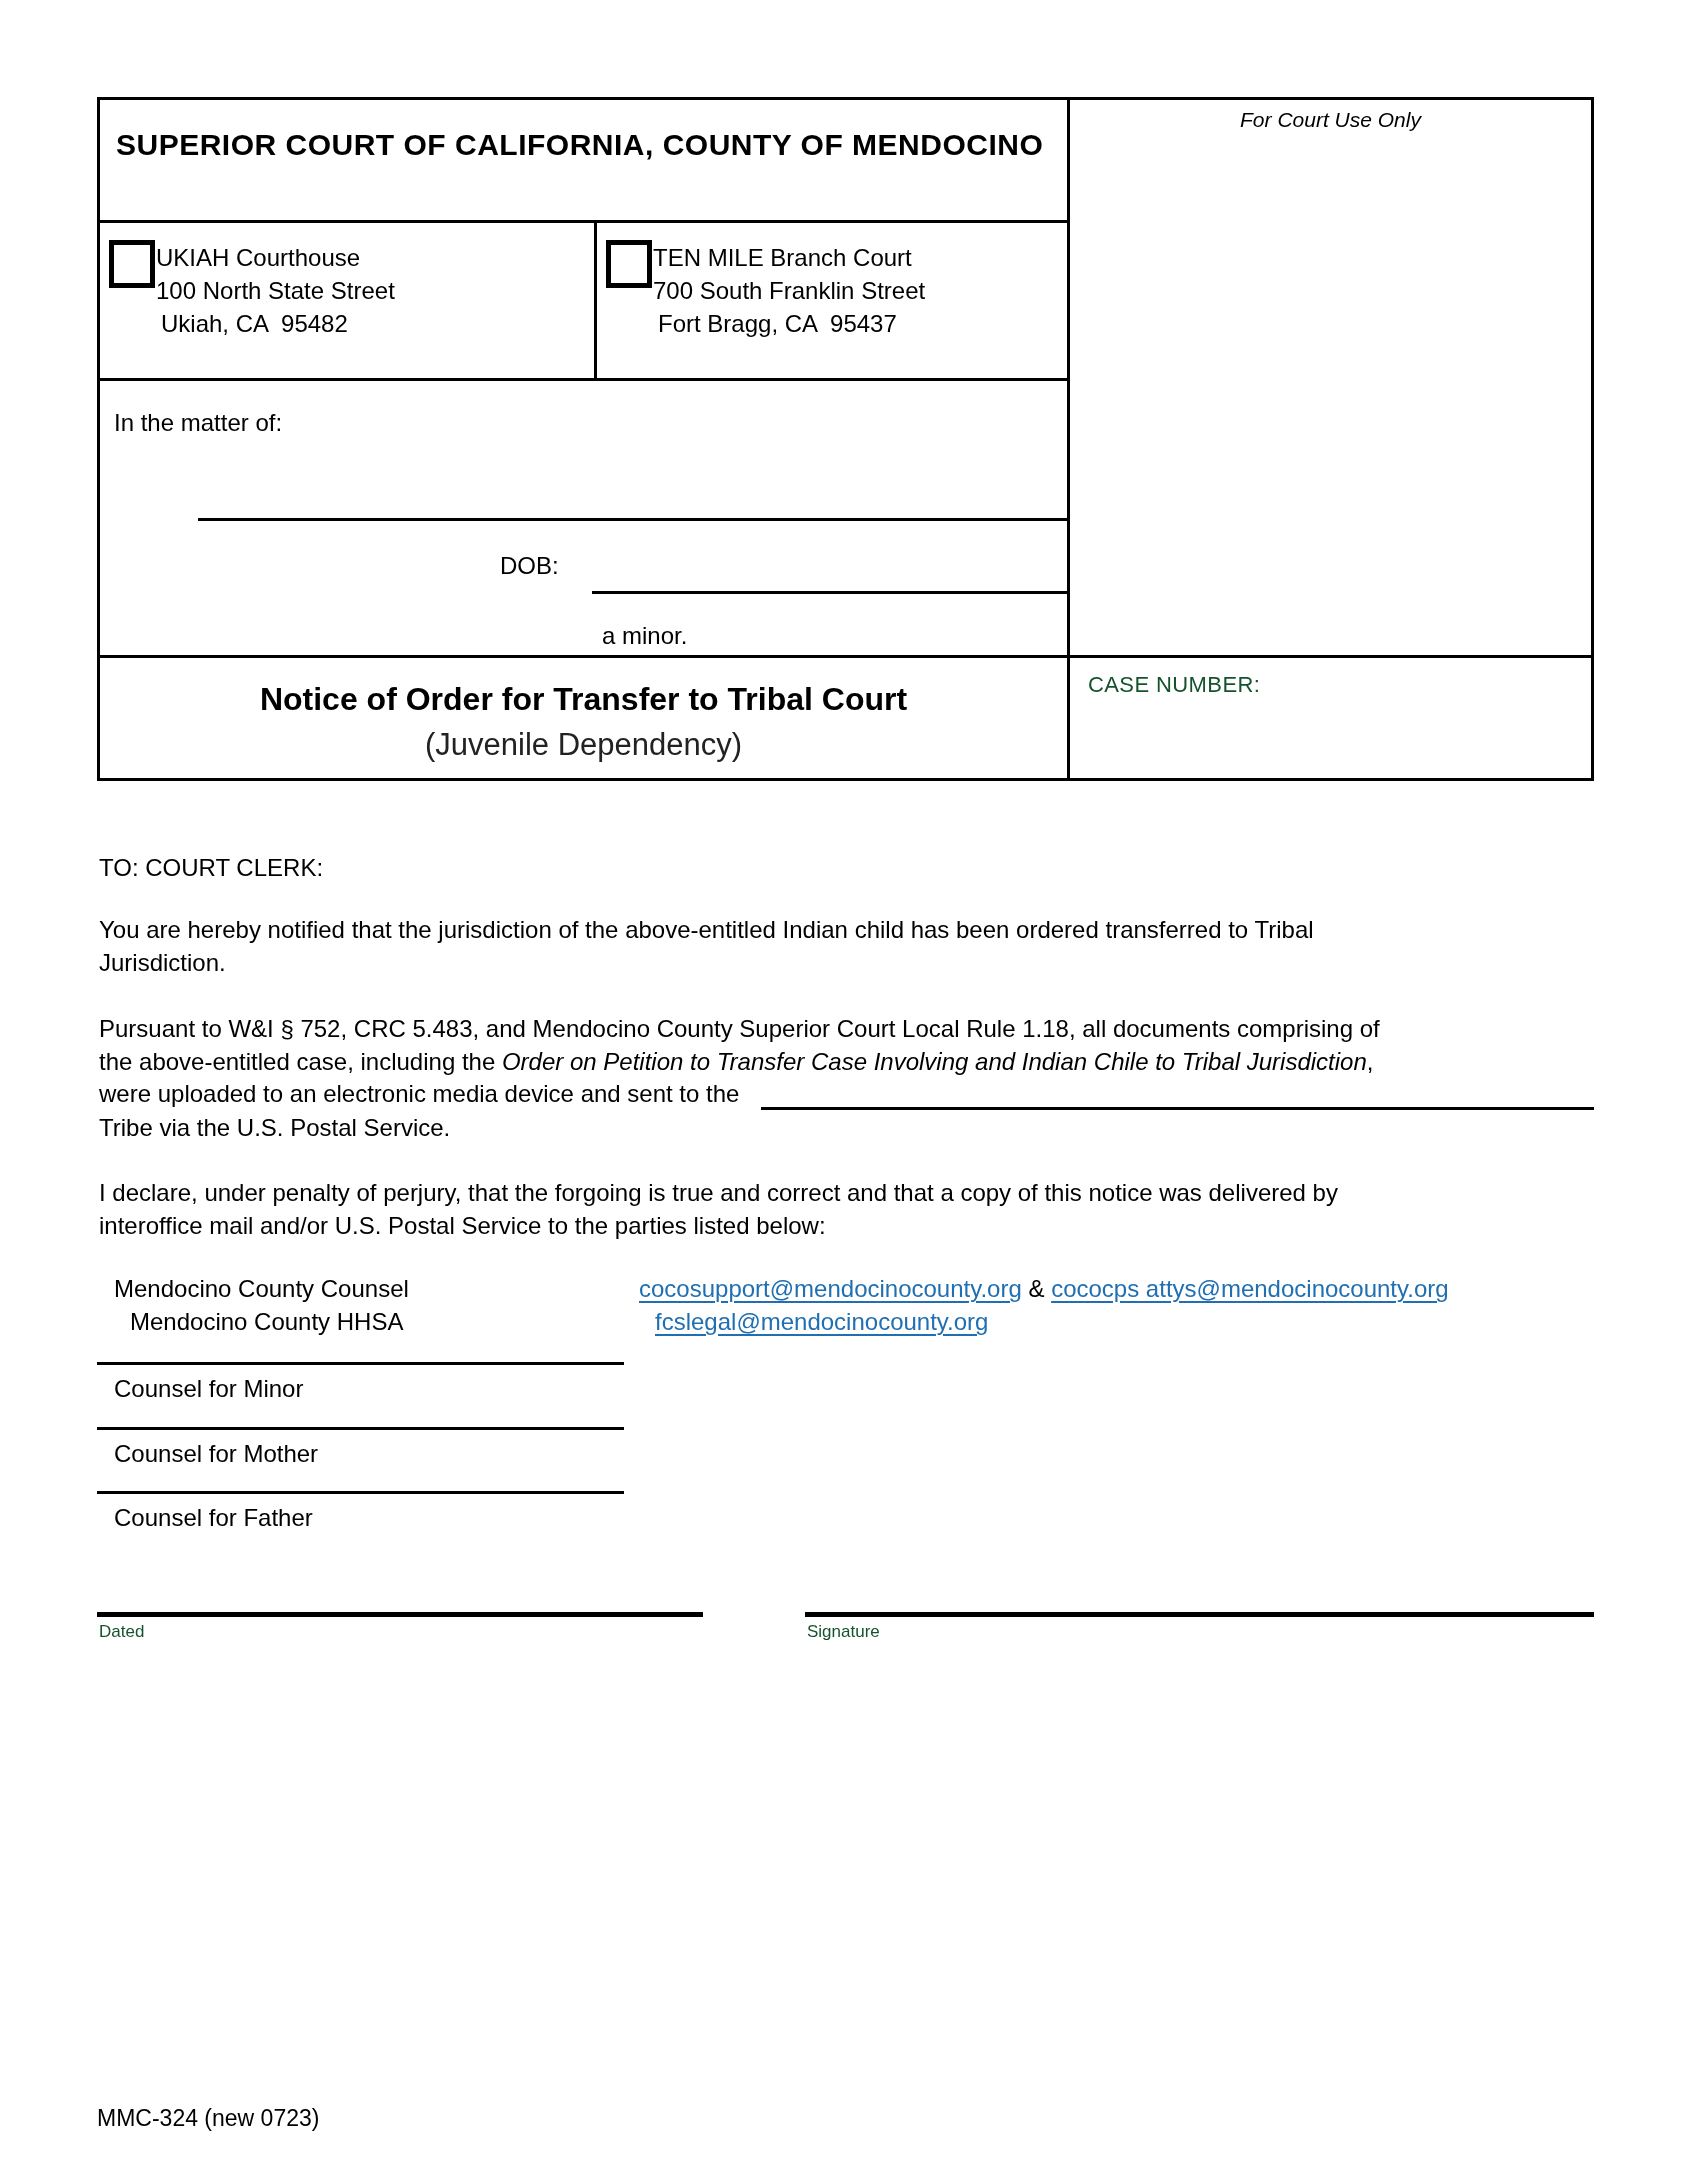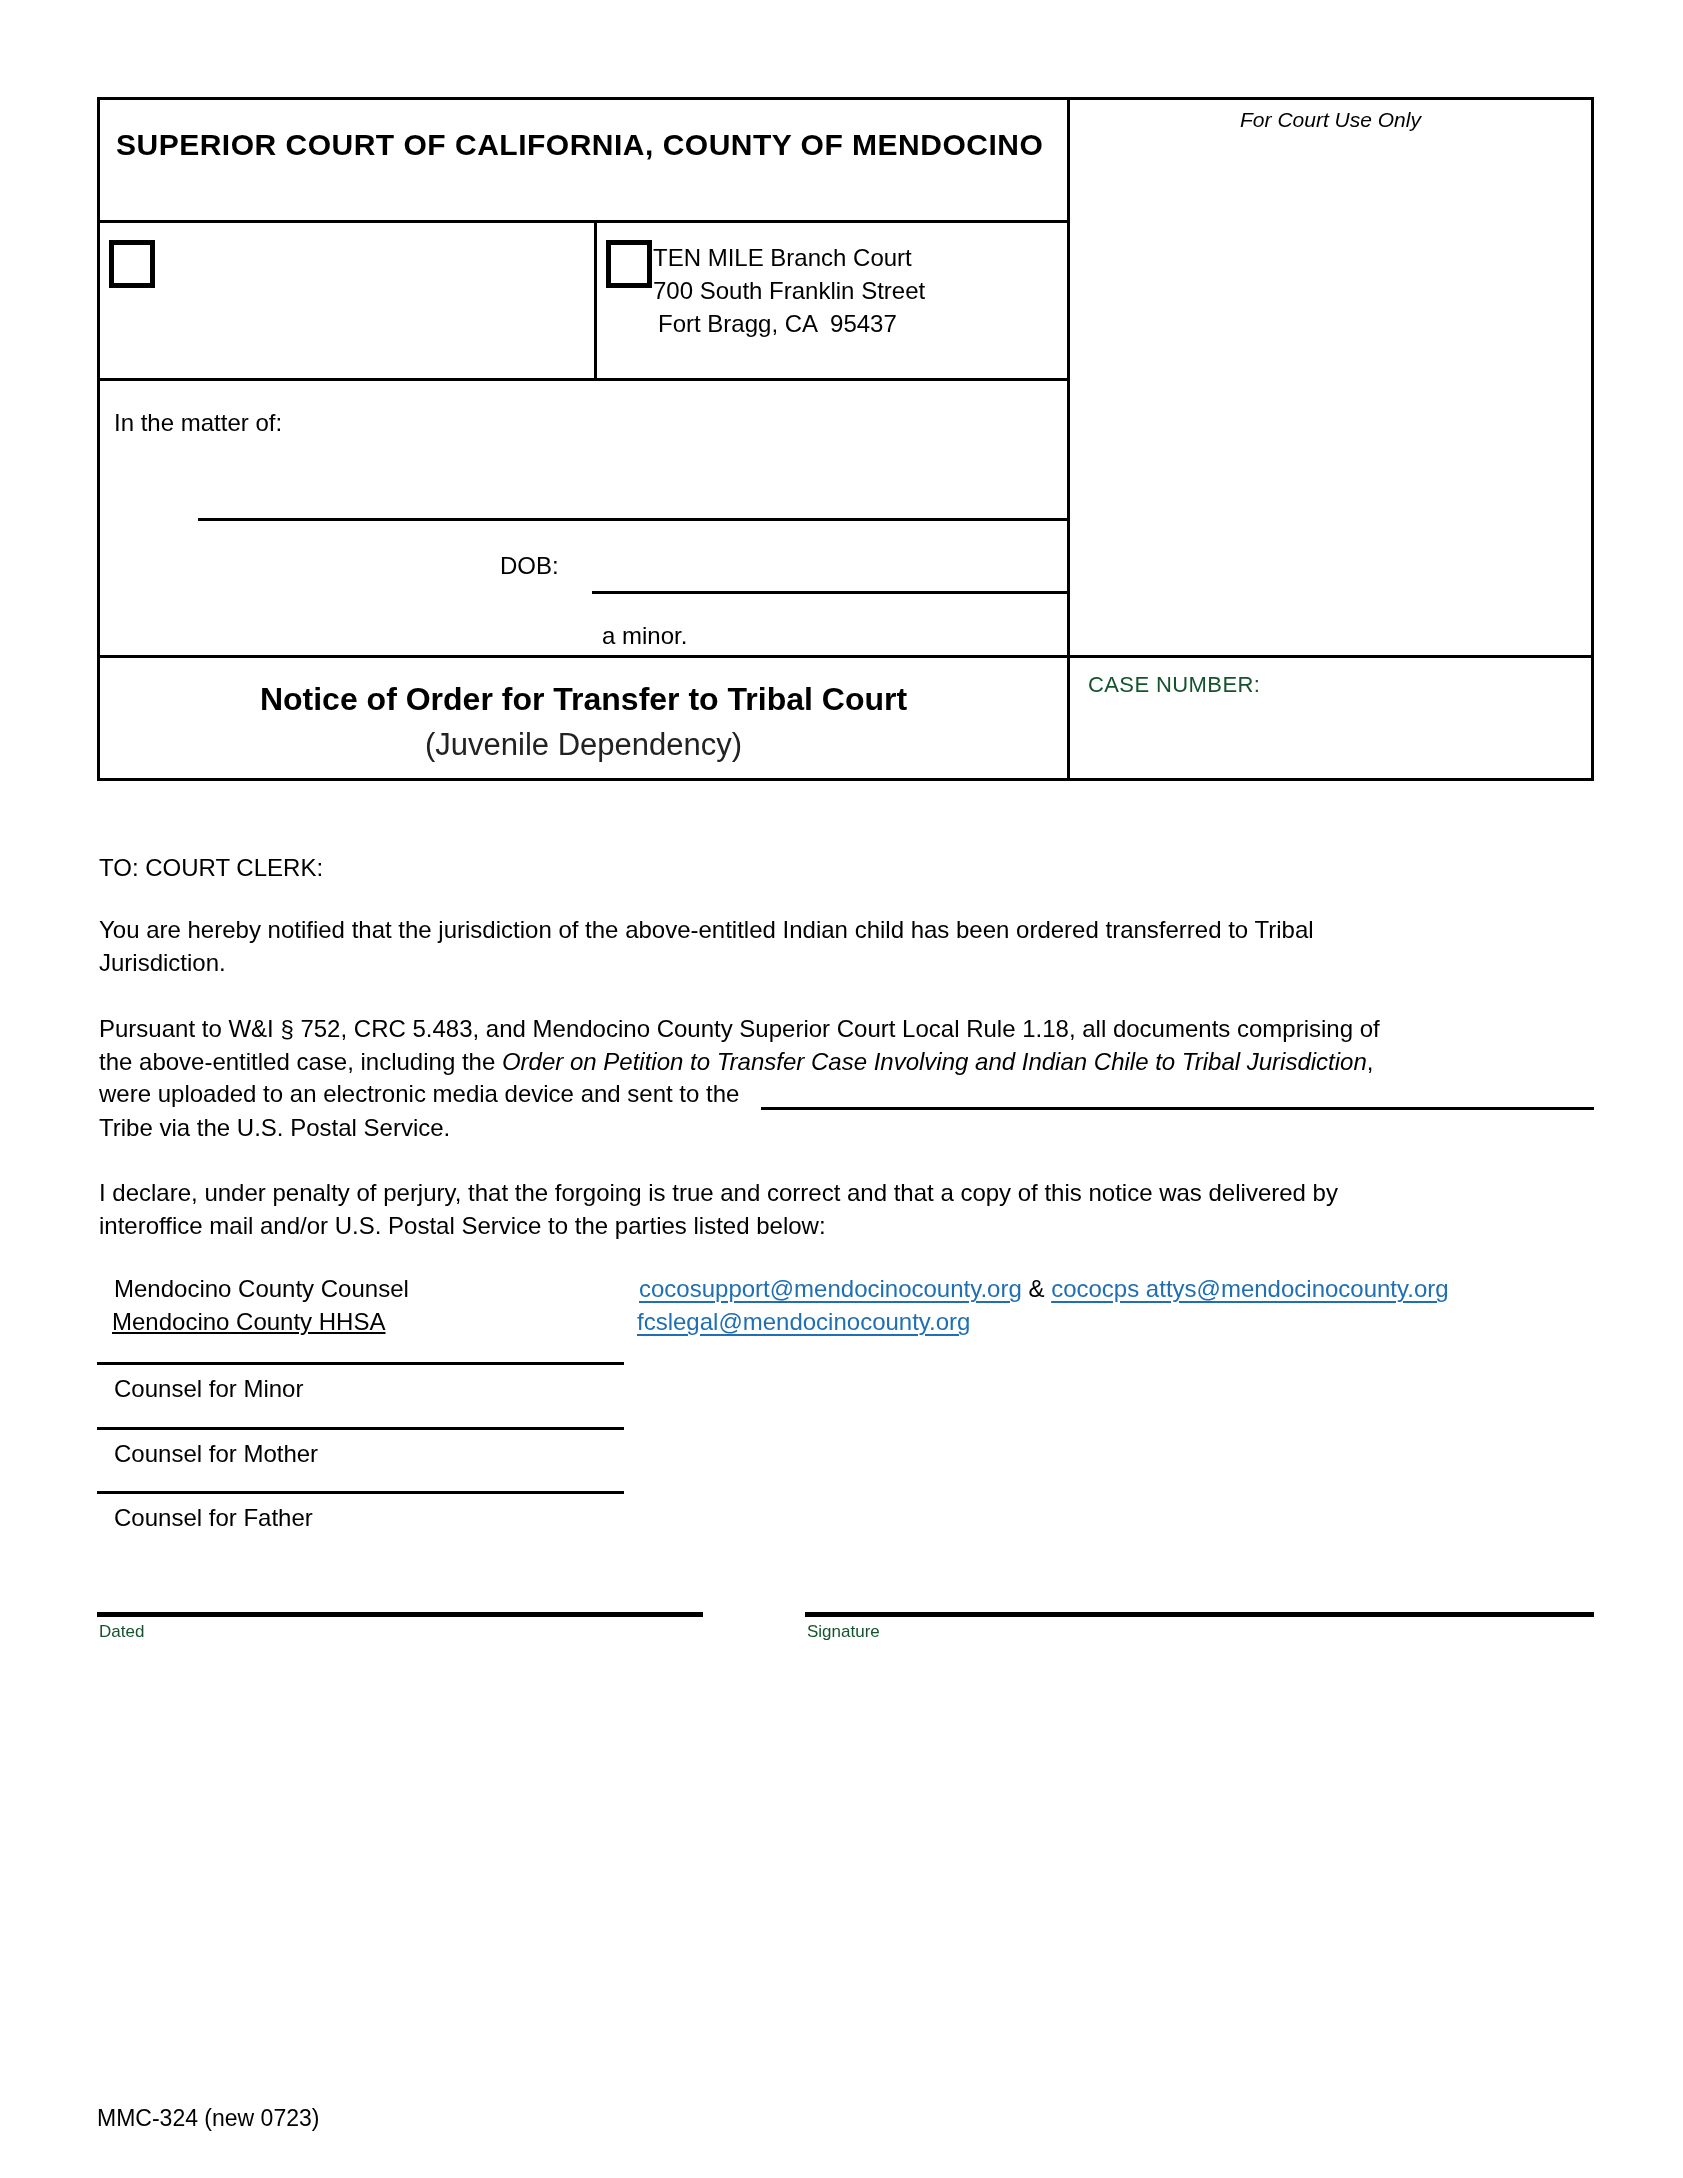--- a/index.html
+++ b/index.html
@@ -57,20 +57,25 @@
   <div class="caption-table">
 
     <div class="row1">
       <div class="court-title">SUPERIOR COURT OF CALIFORNIA, COUNTY OF MENDOCINO</div>
     </div>
 
     <div class="row2"></div>
     <div class="cell-divider"></div>
 
     <span class="checkbox" style="left:9px; top:140px;"></span>
+    <div class="loc-text" style="left:56px; top:141px;">
+      <div>UKIAH Courthouse</div>
+      <div>100 North State Street</div>
+      <div class="keep" style="margin-left:5px;">Ukiah, CA  95482</div>
+    </div>
 
     <span class="checkbox" style="left:506px; top:140px;"></span>
     <div class="loc-text" style="left:553px; top:141px;">
       <div>TEN MILE Branch Court</div>
       <div>700 South Franklin Street</div>
       <div class="keep" style="margin-left:5px;">Fort Bragg, CA  95437</div>
     </div>
 
     <div class="row3">
       <div class="abs t24" style="left:14px; top:25px;">In the matter of:</div>
@@ -108,21 +113,21 @@
   </div>
   <div class="abs t24" style="left:99px; top:1111px;">Tribe via the U.S. Postal Service.</div>
 
   <div class="abs t24 prewrap" style="left:99px; top:1176px; width:1445px;">I declare, under penalty of perjury, that the forgoing is true and correct and that a copy of this notice was delivered by
 interoffice mail and/or U.S. Postal Service to the parties listed below:</div>
 
   <div class="party-row" style="left:114px; top:1272px; width:1475px;">
     <span>Mendocino County Counsel</span>
     <span class="party-emails"><span class="link">cocosupport@mendocinocounty.org</span><span class="keep"> &amp; </span><span class="link">cococps attys@mendocinocounty.org</span></span>
   </div>
-  <div class="party-row" style="left:112px; top:1305px; width:1475px;text-decoration:underline;">
+  <div class="party-row" style="left:130px; top:1305px; width:1475px;">
     <span>Mendocino County HHSA</span>
     <span class="party-emails"><span class="link">fcslegal@mendocinocounty.org</span></span>
   </div>
 
   <div class="hline" style="left:97px; top:1362px; width:527px;"></div>
   <div class="abs t24" style="left:114px; top:1372px;">Counsel for Minor</div>
 
   <div class="hline" style="left:97px; top:1427px; width:527px;"></div>
   <div class="abs t24" style="left:114px; top:1437px;">Counsel for Mother</div>
 

